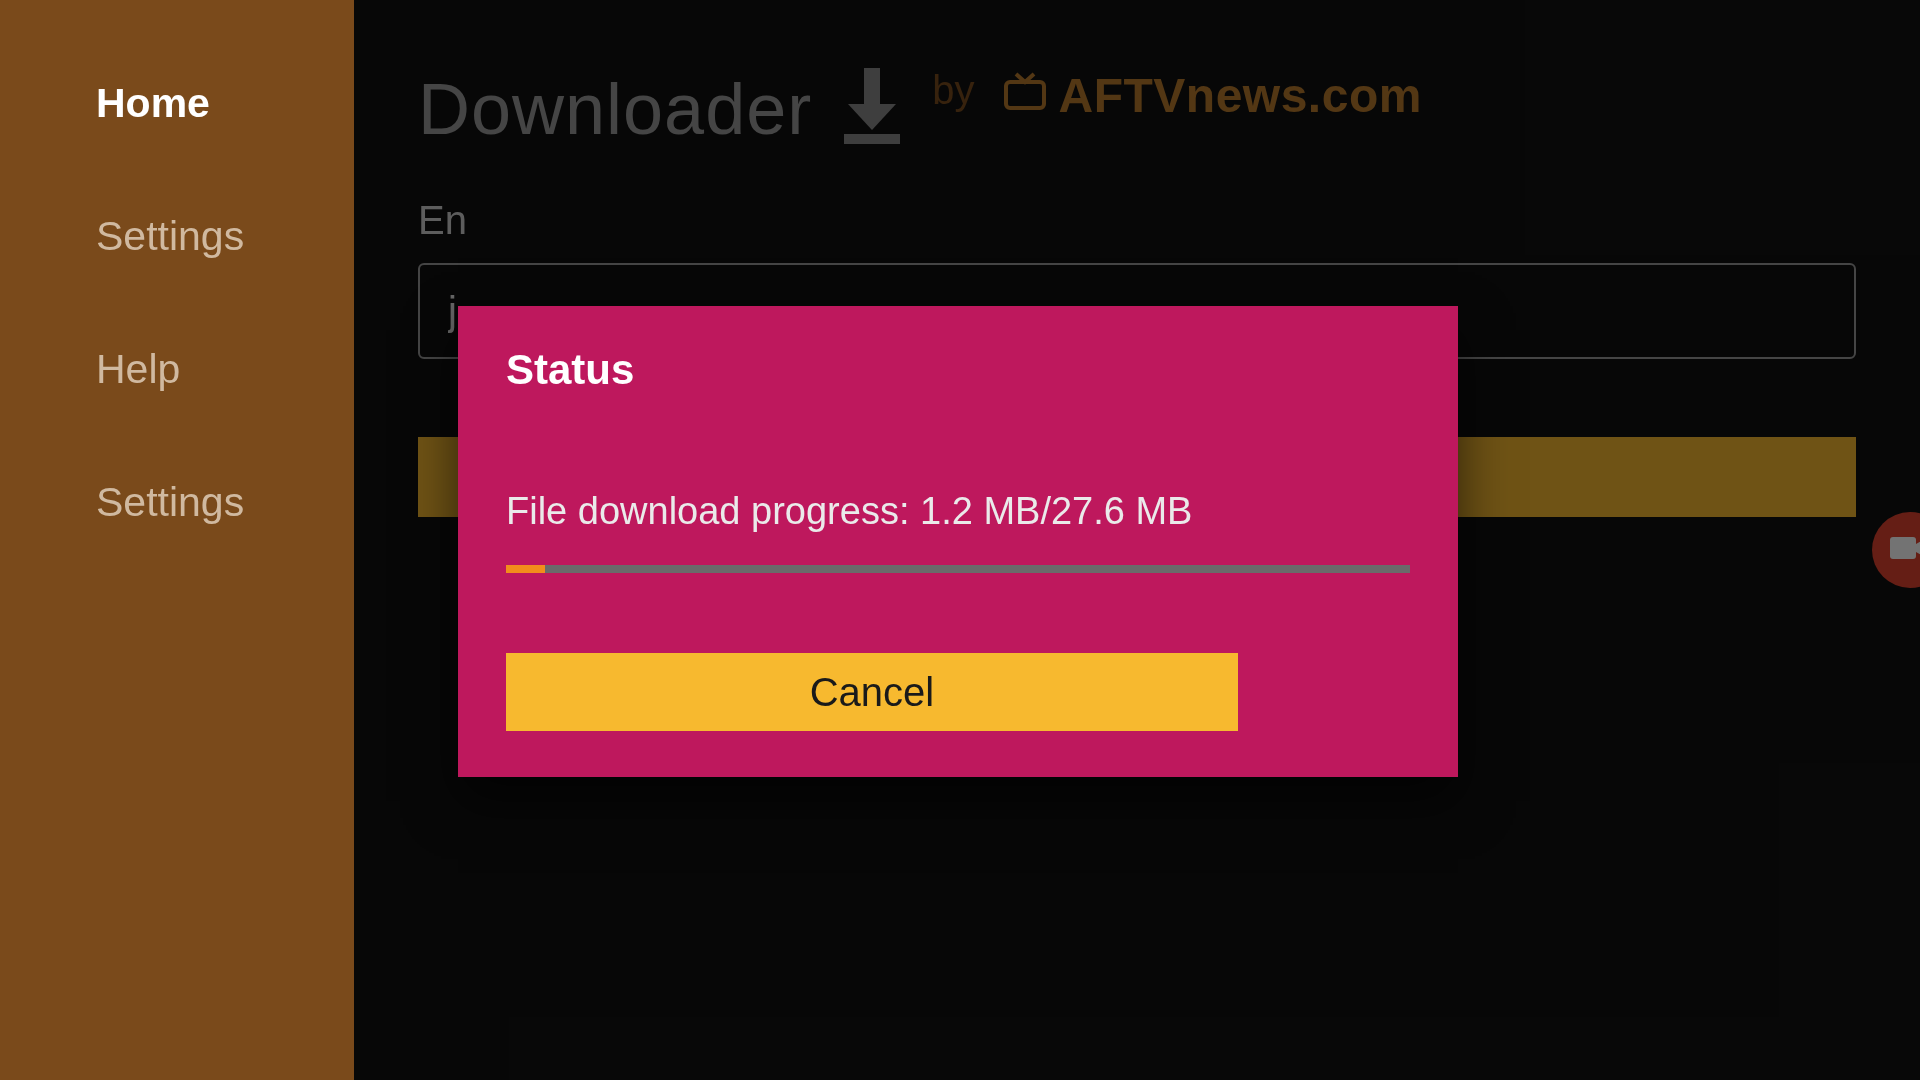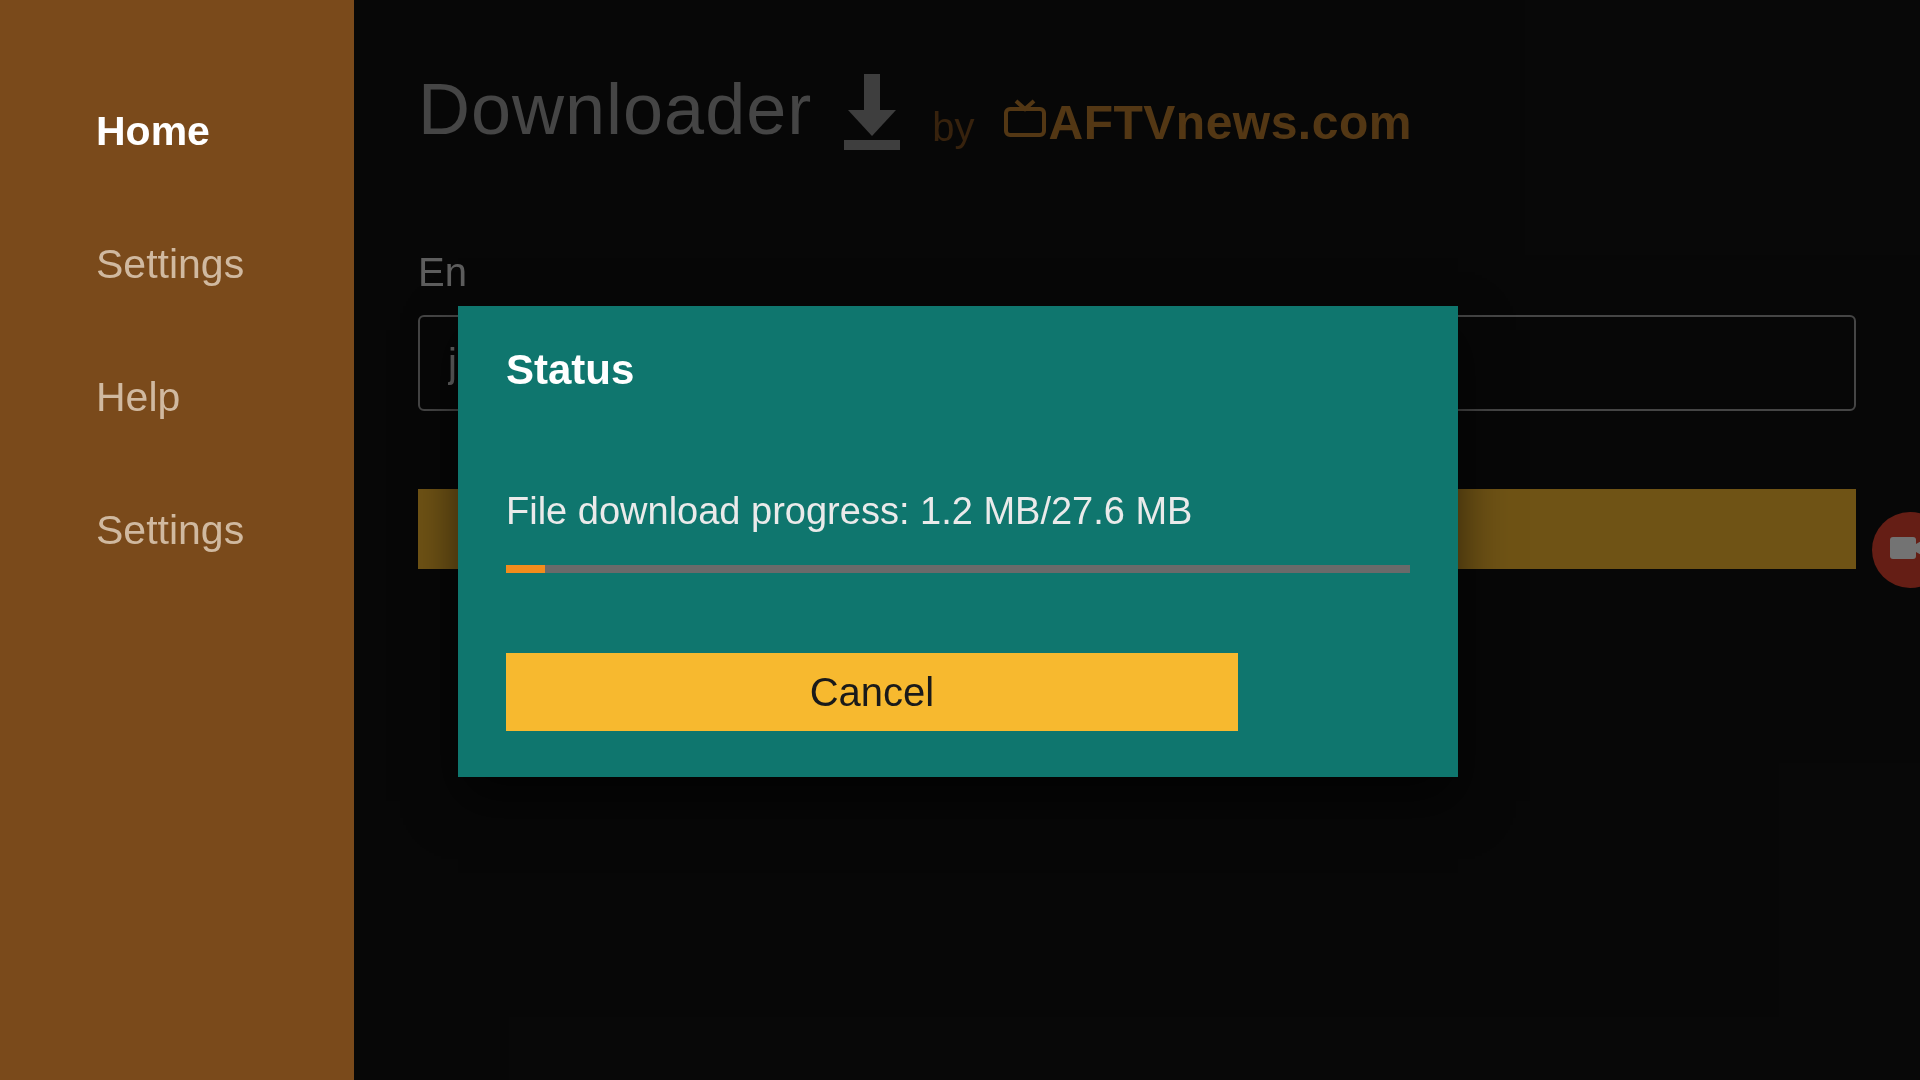--- a/index.html
+++ b/index.html
@@ -1,53 +1,53 @@
 <!DOCTYPE html>
 <html><head>
 <meta charset="utf-8">
 <style>
   * { box-sizing: border-box; margin: 0; padding: 0; }
   html, body { width: 1920px; height: 1080px; overflow: hidden; font-family: Arial, Helvetica, sans-serif; background:#000; }
   .root { display: flex; width: 100%; height: 100%; }
   .sidebar {
     width: 364px;
     background: #7a4a1b;
-    padding-top: 108px;
+    padding-top: 80px;
     padding-left: 96px;
     display: flex; flex-direction: column;
   }
   .sidebar-item {
     color: #d0b9a0;
     font-size: 41px;
     margin-bottom: 86px;
     cursor: pointer;
   }
   .sidebar-item.active { color: #ffffff; font-weight: 700; }
   .main {
     flex: 1;
     background: #111111;
     position: relative;
     padding: 68px 64px 0 64px;
   }
   .header {
-    display: flex; align-items: flex-end; gap: 28px;
-    margin-bottom: 108px;
+    display: flex; align-items: flex-start; gap: 28px;
+    margin-bottom: 56px;
   }
   .app-title {
     color: #9a9a9a;
     font-size: 72px;
     font-weight: 400;
     letter-spacing: 1px;
   }
   .download-glyph {
     display: inline-flex; align-items: flex-end; justify-content: center;
   }
   .by-text { color: #7a4c1e; font-size: 40px; }
   .brand {
-    display: inline-flex; align-items: center; 
+    display: inline-flex; align-items: center; gap: 10px;
     color: #b87a2d; font-size: 48px; font-weight: 600; letter-spacing: 0.5px;
   }
   .form-area { margin-top: -8px; }
   .form-label { color: #cfcfcf; font-size: 40px; margin-bottom: 20px; }
   .url-input {
     width: 1438px; height: 96px;
     background: transparent;
     border: 2px solid #9a9a9a;
     border-radius: 6px;
     color: #e0e0e0;
@@ -67,21 +67,21 @@
   }
   .overlay {
     position: absolute; inset: 0;
     background: rgba(0,0,0,0.55);
     display: flex; align-items: flex-start; justify-content: flex-start;
   }
   .dialog {
     position: absolute;
     left: 104px; top: 306px;
     width: 1000px;
-    background: #0f766e;
+    background: #be185d;
     padding: 40px 48px 46px 48px;
     box-shadow: 0 24px 48px rgba(0,0,0,0.6);
   }
   .dialog-title { color: #ffffff; font-size: 42px; font-weight: 700; margin-bottom: 96px; }
   .progress-text { color: #eaeaea; font-size: 38px; margin-bottom: 32px; }
   .progress-bar {
     width: 904px; height: 8px; background: #6a6a6a; overflow: hidden;
     margin-bottom: 80px;
   }
   .progress-fill { height: 100%; background: #f28c1c; }

